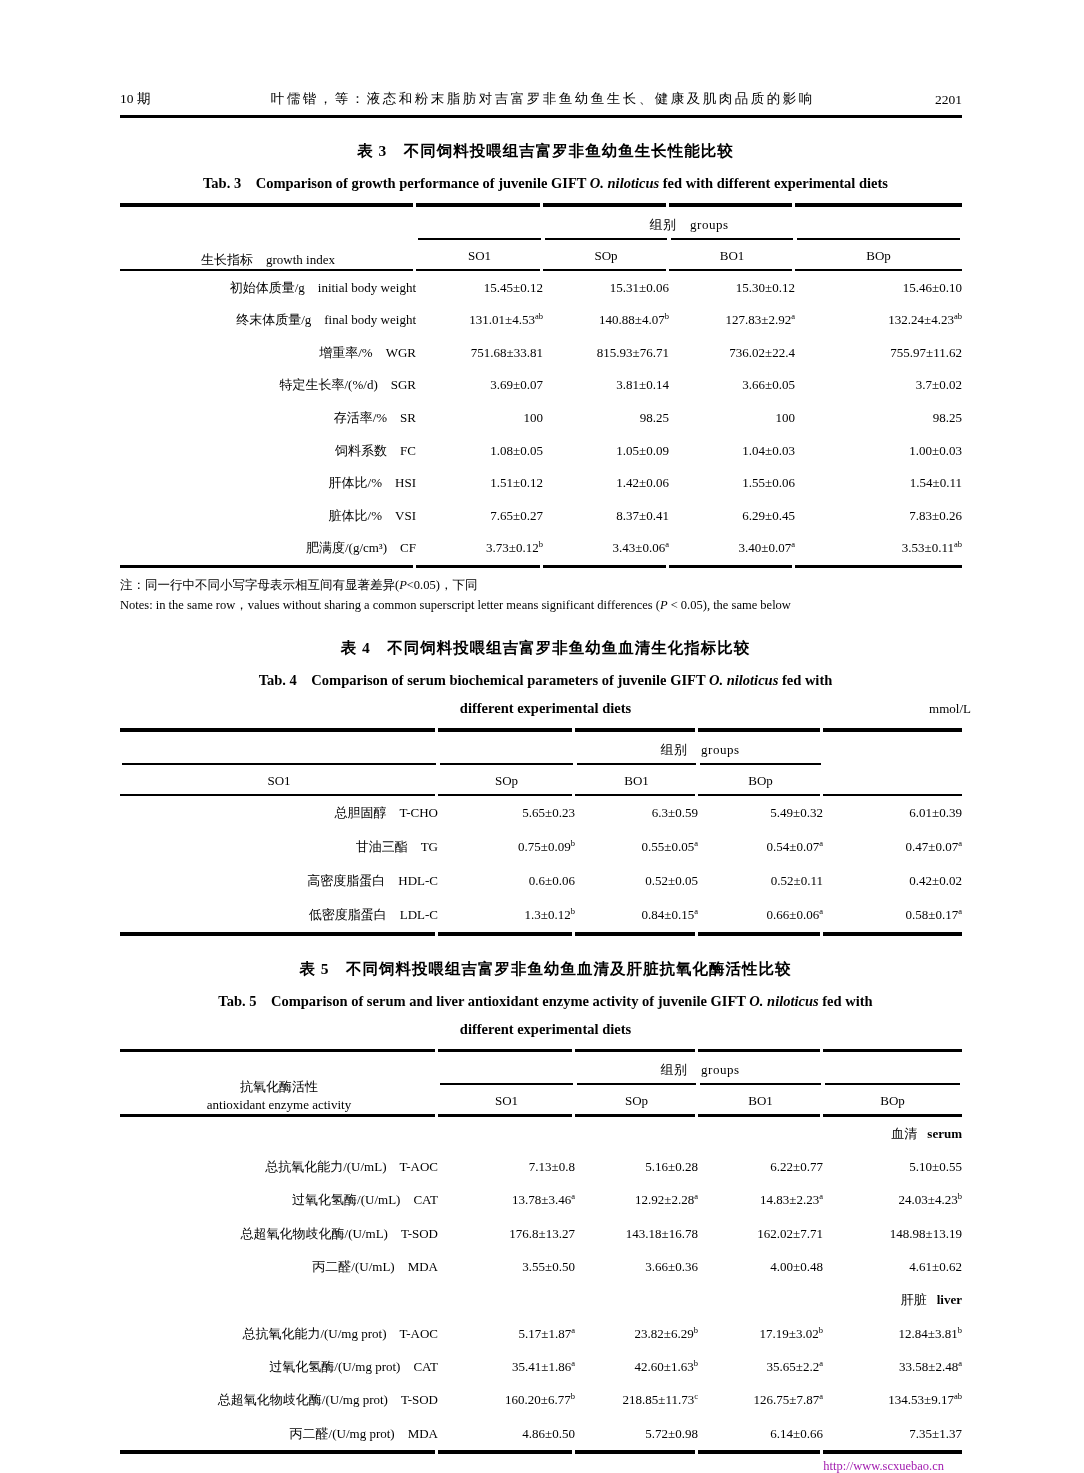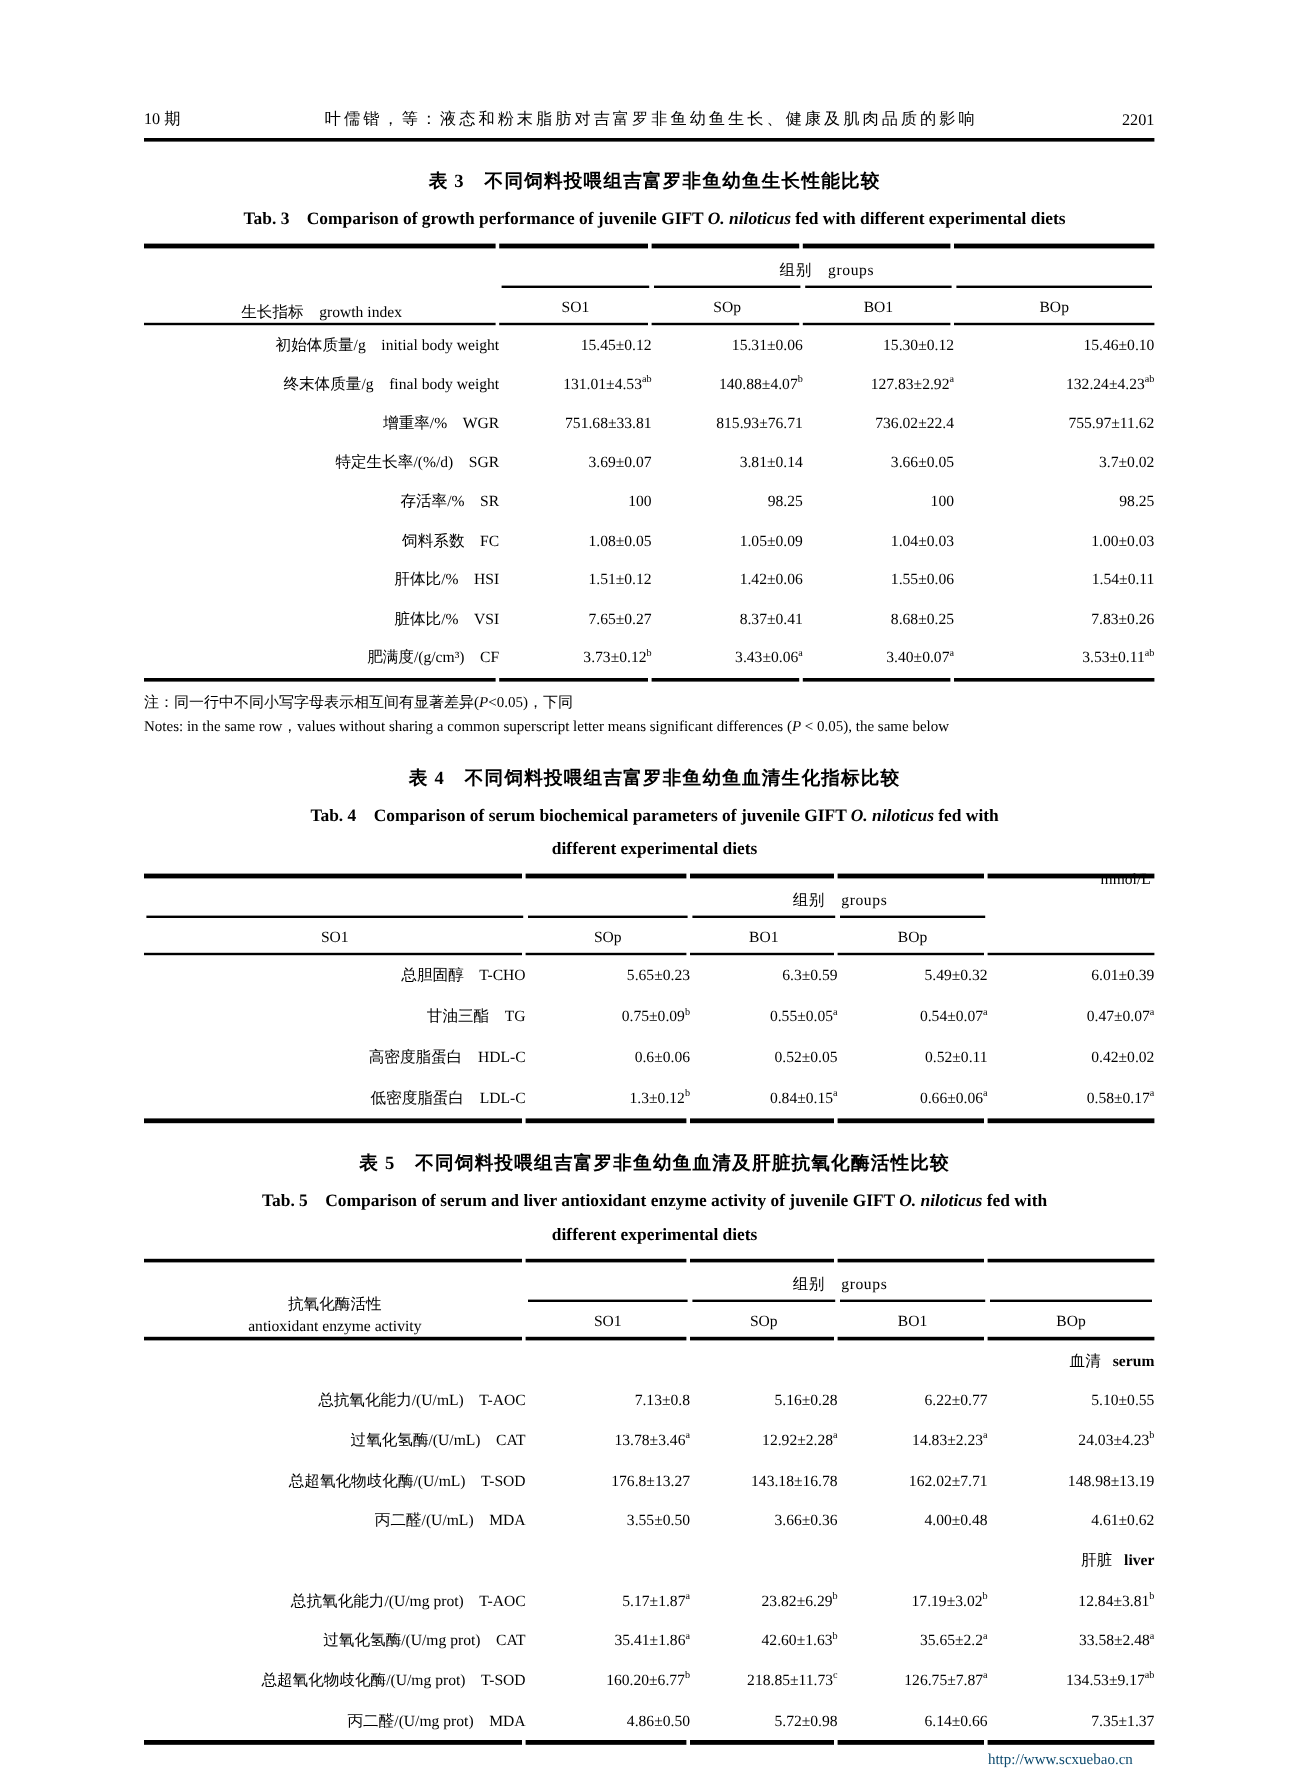--- a/index.html
+++ b/index.html
@@ -17,21 +17,21 @@
     display:flex;justify-content:space-between;align-items:flex-end;
     font-size:13.5px;
   }
   .pagehead .rtitle{letter-spacing:2.5px;}
 
   
   .tcn{font-size:15.5px;font-weight:bold;text-align:center;margin:23px 0 0 0;letter-spacing:1px;}
   .ten{font-size:14.5px;font-weight:bold;text-align:center;margin-top:12px;line-height:18px;}
   .ten i{font-style:italic;}
   .ten2{font-size:14.5px;font-weight:bold;text-align:center;margin-top:10px;position:relative;line-height:18px;}
-  .ten2 .unit{position:absolute;right:12px;top:1px;font-weight:normal;font-size:13px;margin-top:24px;}
+  .ten2 .unit{position:absolute;right:0;top:1px;font-weight:normal;font-size:13px;}
 
   
   .ptable{margin-top:11px;font-size:13px;}
   .t3{--cols:296px 127px 126px 126px 167px;--rh:32.6px;}
   .t45{--cols:318px 137px 123px 125px 139px;}
   .tbl4{--rh:34px;}
   .tbl5{--rh:33.3px;}
   .rule{display:grid;grid-template-columns:var(--cols);}
   .rule .seg{height:3.5px;background:#000;}
   .rule .seg:not(:last-child){margin-right:3px;}
@@ -46,21 +46,21 @@
   .rval{padding-left:17px;}
   .rsection{grid-column:1/6;padding-left:3px;}
   .rsection b{margin-left:10px;}
   sup{font-size:8.5px;line-height:0;}
 
   
   .notes{margin-top:7px;font-size:12.5px;line-height:20px;}
   .notes i{font-style:italic;}
 
   
-  .jlink{text-align:right;padding-right:27px;margin-top:5px;font-size:12.5px;color:#0c4a6e;}
+  .jlink{text-align:right;padding-right:27px;margin-top:5px;font-size:12.5px;color:#a21caf;}
 </style>
 </head>
 <body>
 
 <header class="pagehead">
   <span>10 期</span>
   <span class="rtitle">叶儒锴，等：液态和粉末脂肪对吉富罗非鱼幼鱼生长、健康及肌肉品质的影响</span>
   <span>2201</span>
 </header>
 
@@ -142,21 +142,21 @@
           <div class="rlabel">肝体比/%　HSI</div>
           <div class="rval">1.51±0.12</div>
           <div class="rval">1.42±0.06</div>
           <div class="rval">1.55±0.06</div>
           <div class="rval">1.54±0.11</div>
         </div>
         <div class="trow">
           <div class="rlabel">脏体比/%　VSI</div>
           <div class="rval">7.65±0.27</div>
           <div class="rval">8.37±0.41</div>
-          <div class="rval">8.68±0.25</div>
+          <div class="rval">6.29±0.45</div>
           <div class="rval">7.83±0.26</div>
         </div>
         <div class="trow">
           <div class="rlabel">肥满度/(g/cm³)　CF</div>
           <div class="rval">3.73±0.12<sup>b</sup></div>
           <div class="rval">3.43±0.06<sup>a</sup></div>
           <div class="rval">3.40±0.07<sup>a</sup></div>
           <div class="rval">3.53±0.11<sup>ab</sup></div>
         </div>
         <div class="rule bot">

